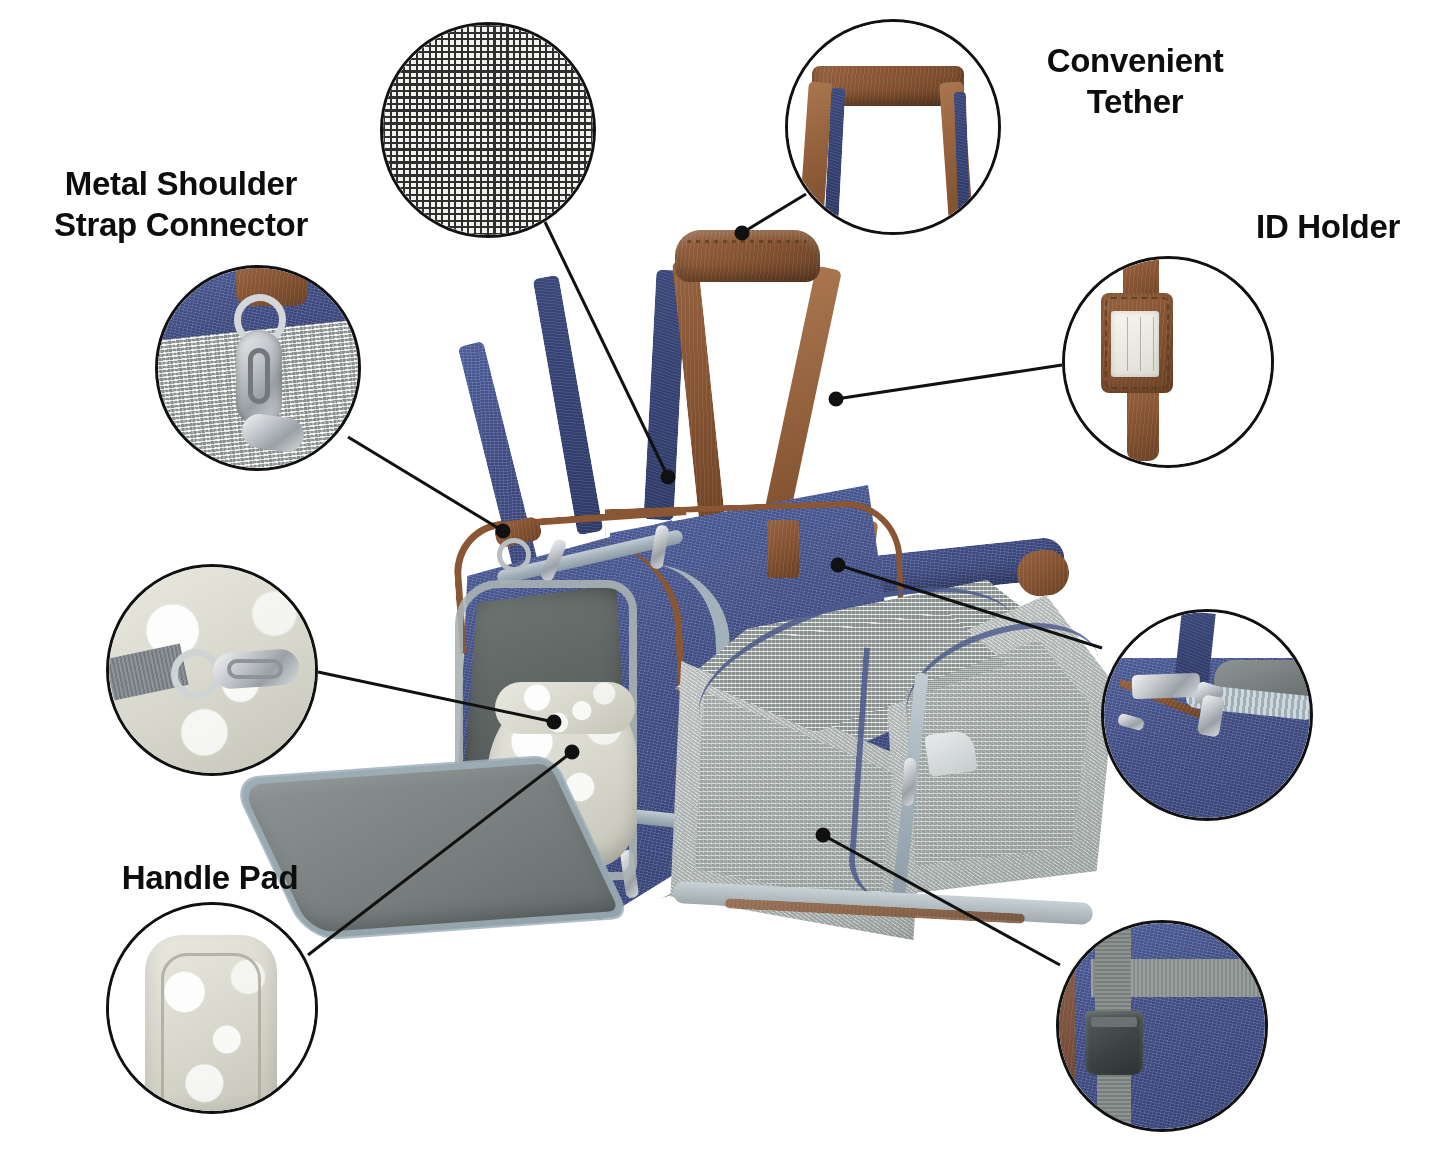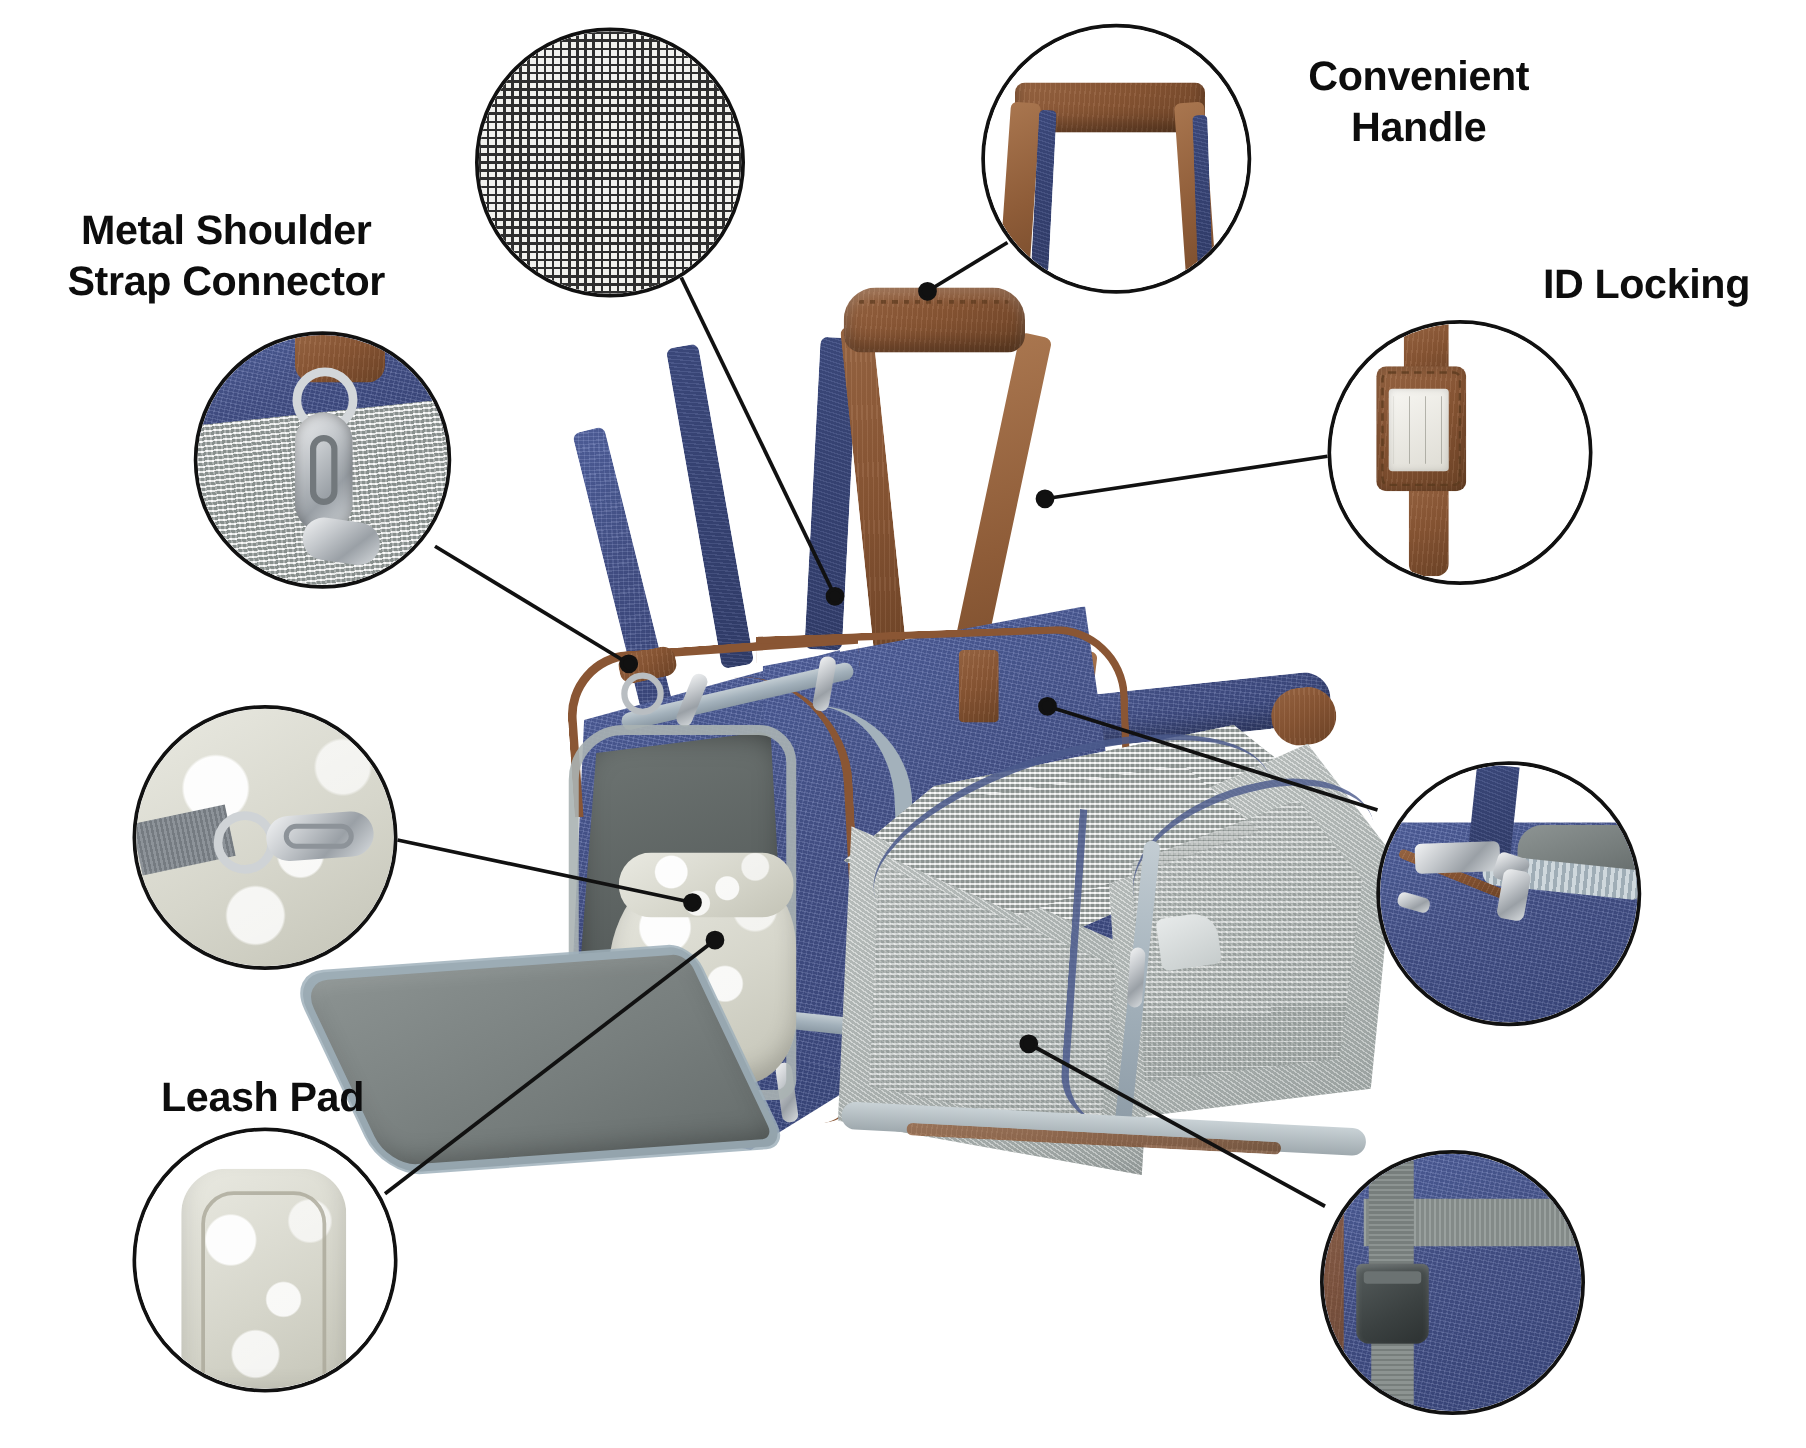--- a/index.html
+++ b/index.html
@@ -359,22 +359,22 @@
                   box-shadow: inset 0 3px 6px rgba(255,255,255,.18);"></div>
       <div class="ph" style="left:32px;top:94px;width:46px;height:10px;border-radius:3px;background:#6b7272;"></div>
     </div>
   </div>
 
 
   <div class="label center" style="left:6px;top:163px;width:350px;">Metal Shoulder
 Strap Connector</div>
 
 
-  <div class="label center" style="left:50px;top:857px;width:320px;">Leash Pad</div>
+  <div class="label center" style="left:50px;top:857px;width:320px;">Handle Pad</div>
 
   <div class="label center" style="left:985px;top:40px;width:300px;">Convenient
-Handle</div>
-
-  <div class="label right" style="left:1080px;top:206px;width:320px;">ID Locking</div>
+Tether</div>
+
+  <div class="label right" style="left:1080px;top:206px;width:320px;">ID Holder</div>
 
 
 
 </div>
 
 </body></html>

